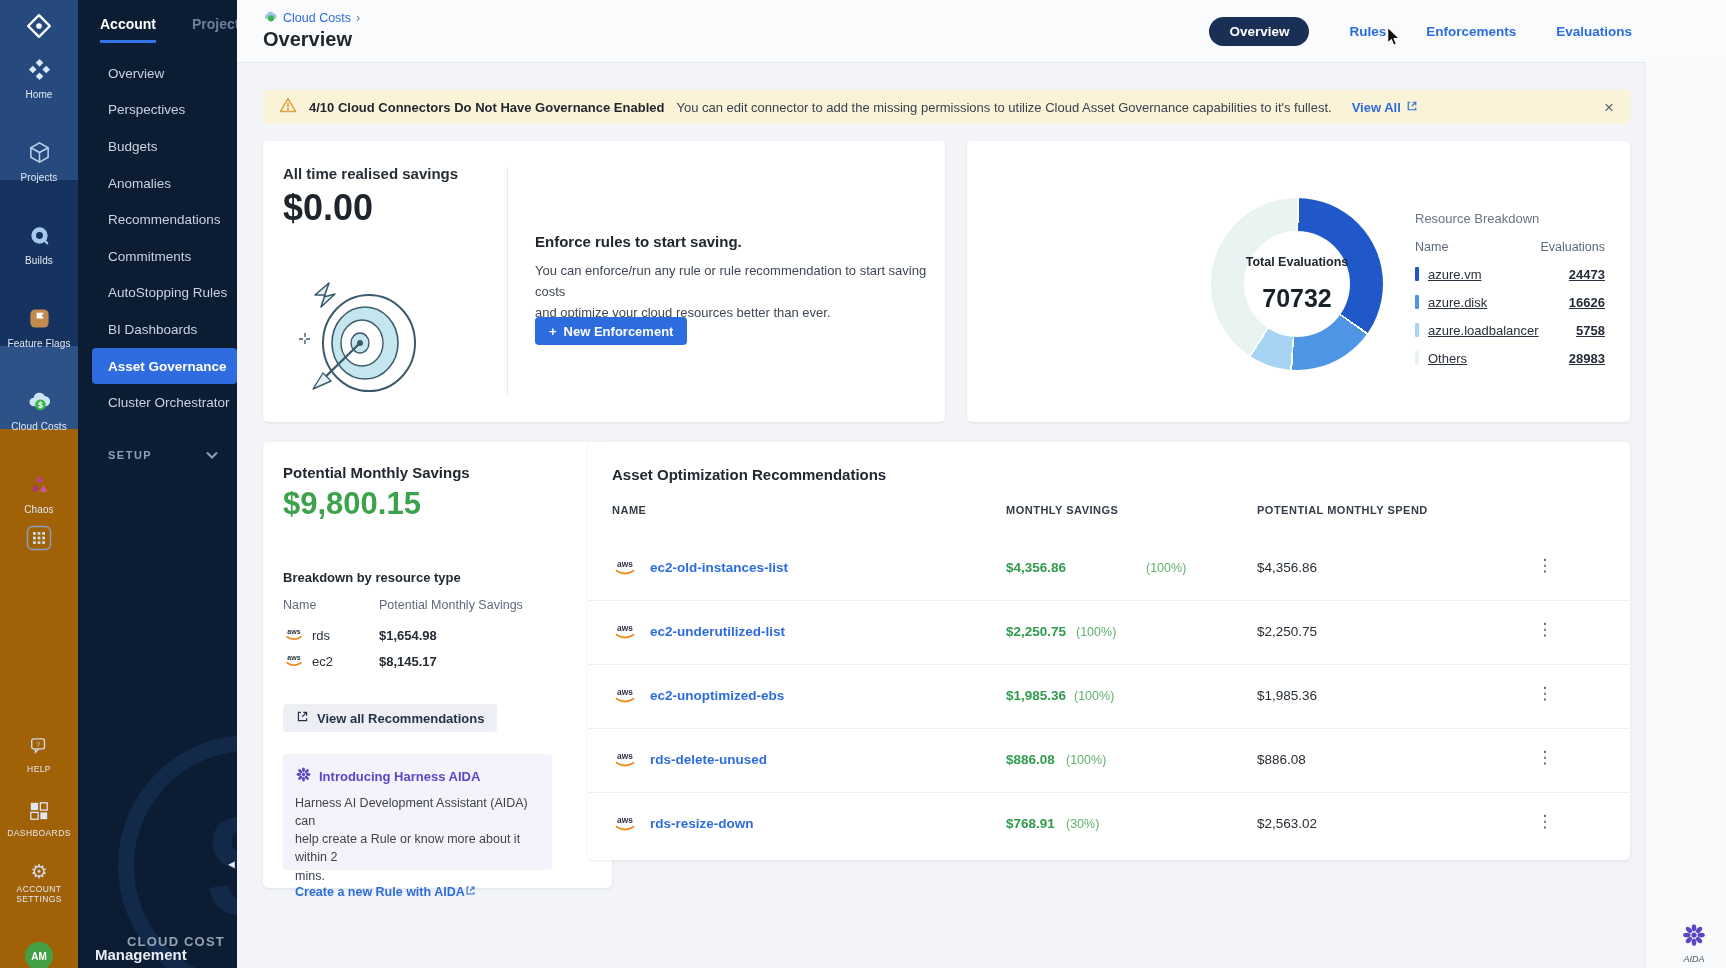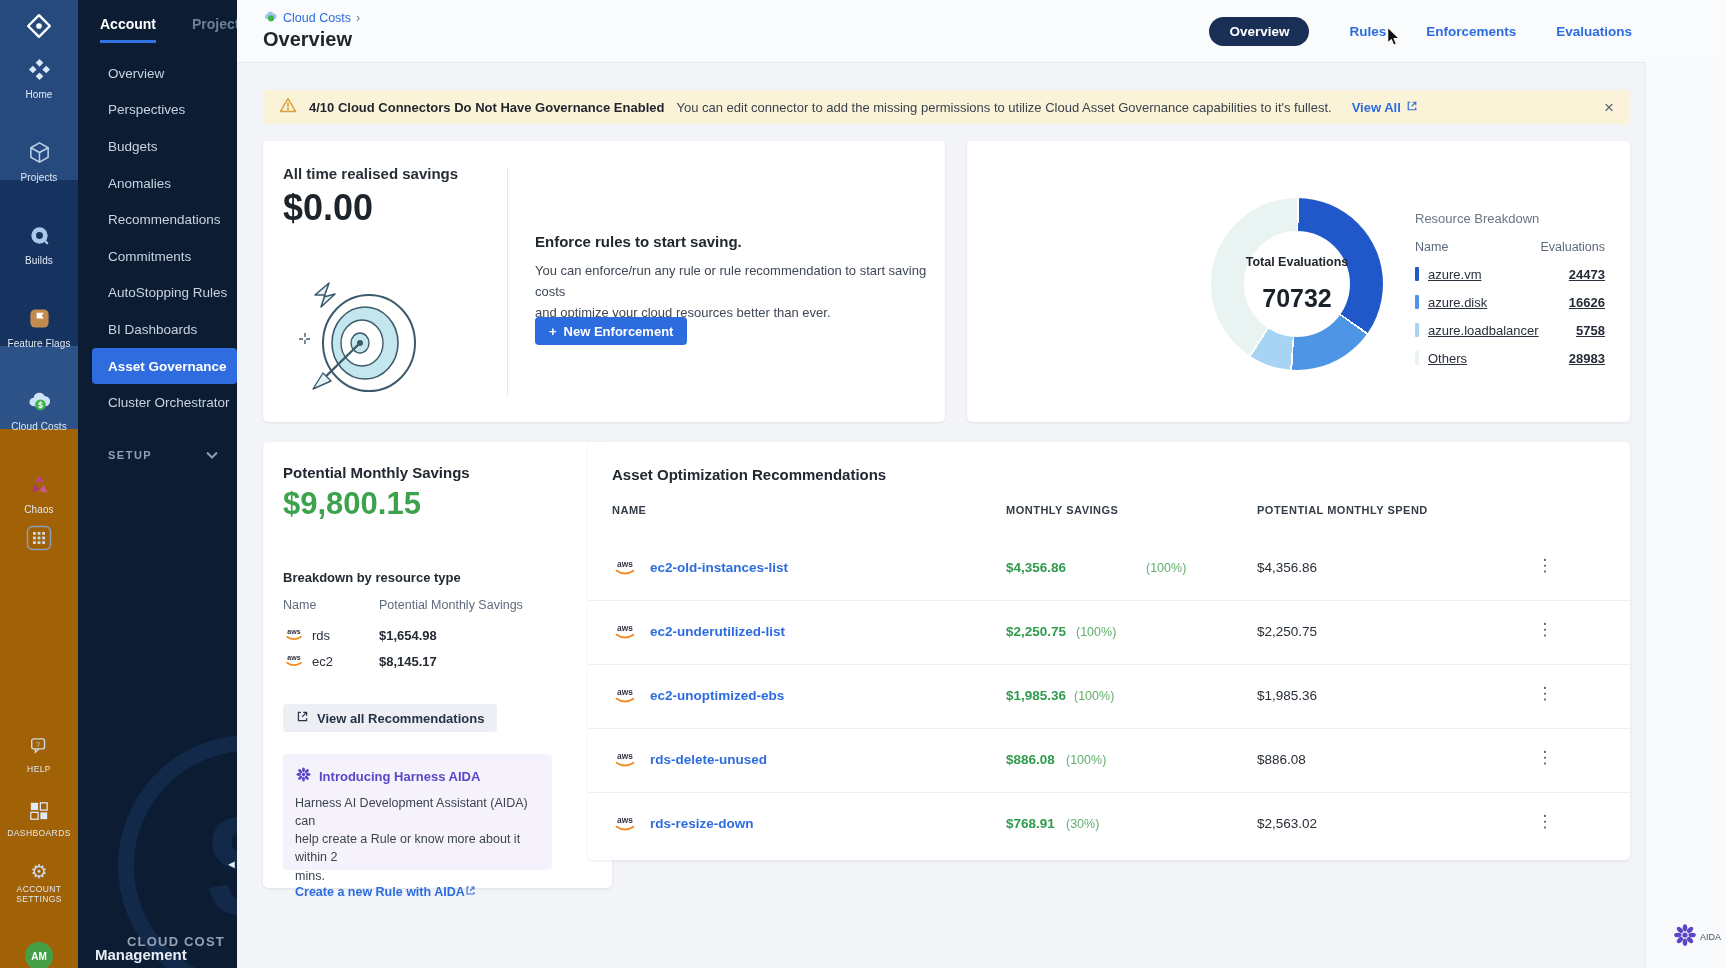--- a/index.html
+++ b/index.html
@@ -117,21 +117,21 @@
   .cD-rows{position:absolute;left:0;top:95px;width:100%;}
   .cD-row{position:relative;height:63px;border-bottom:1px solid #edeff3;}
   .cD-row:last-child{border-bottom:none;}
   .cD-row .aws{position:absolute;left:24px;top:21px;}
   .cD-row .nm{position:absolute;left:62px;top:23px;font-size:13.5px;font-weight:600;color:#2d6cdf;cursor:pointer;}
   .cD-row .sv{position:absolute;left:418px;top:23px;font-size:13.5px;font-weight:700;color:#2f9c4d;}
   .cD-row .pc{position:absolute;left:418px;top:24px;font-size:12.5px;color:#62b06c;}
   .cD-row .sp{position:absolute;left:669px;top:23px;font-size:13.5px;color:#272e38;}
   .cD-row .kb{position:absolute;left:948px;top:18px;font-size:17px;color:#5a6472;cursor:pointer;width:18px;text-align:center;}
 
-  .fab{position:absolute;left:1672px;top:922px;width:44px;display:flex;flex-direction:row;align-items:center;gap:2px;cursor:pointer;}
+  .fab{position:absolute;left:1672px;top:922px;width:44px;display:flex;flex-direction:column;align-items:center;gap:2px;cursor:pointer;font-style:italic;}
   .fab .fl{font-size:9px;color:#4a5260;}
 
   .cursor{position:absolute;left:1386px;top:26px;z-index:99;pointer-events:none;}
 </style>
 </head>
 <body>
 
 <nav class="rail">
   <div class="rail-sec sec-top"></div>
   <div class="rail-sec sec-dark"></div>

